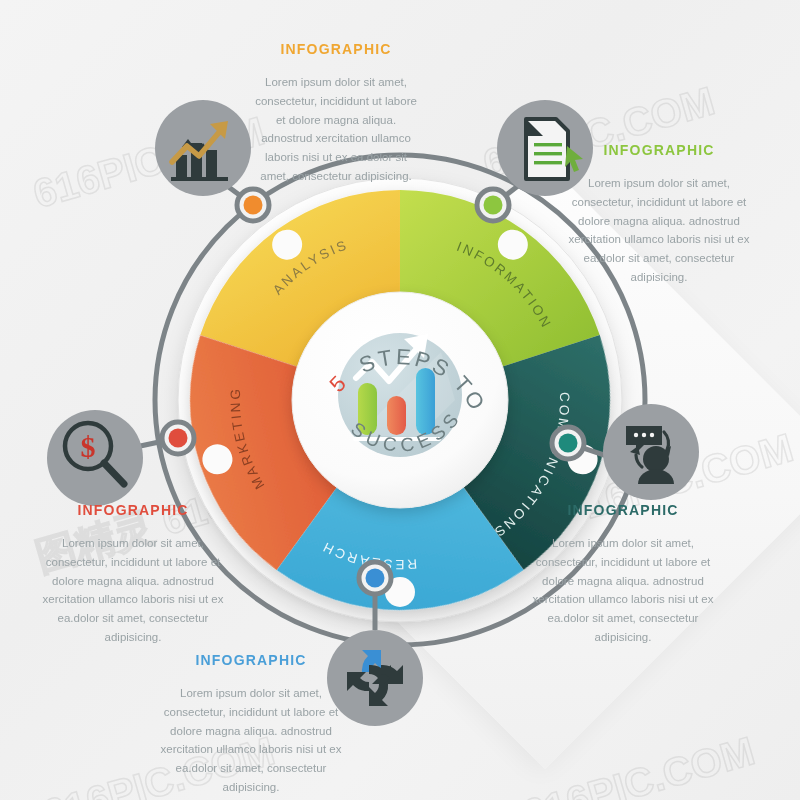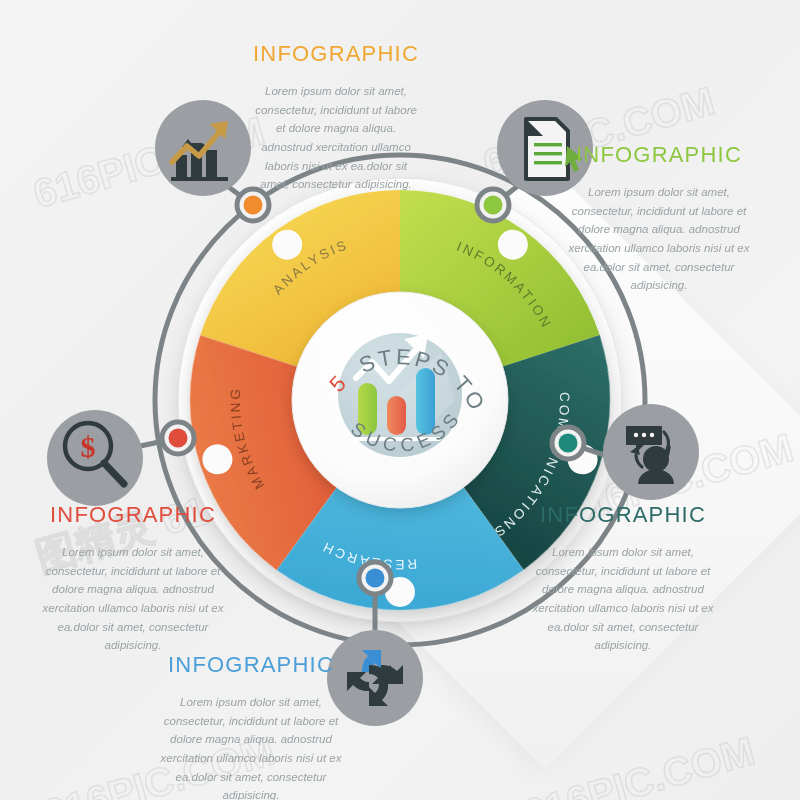--- a/index.html
+++ b/index.html
@@ -26,25 +26,25 @@
     -webkit-text-stroke:1.5px rgba(160,160,160,0.22);
     font-weight:bold;white-space:nowrap;
     transform:rotate(-16deg);pointer-events:none;
   }
 
   svg.wheel{position:absolute;left:0;top:0;width:800px;height:800px;}
 
   
   .block{position:absolute;width:300px;}
   .block .title{
-    font-size:22px;font-weight:normal;letter-spacing:1.2px;margin:0 0 7px 0;
+    font-size:14px;font-weight:bold;letter-spacing:1.2px;margin:0 0 7px 0;
     line-height:1.1;
   }
   .block .body{
-    font-size:11.5px;line-height:1.62;color:#9aa3a6;margin:16px;font-style:italic;
+    font-size:11.5px;line-height:1.62;color:#9aa3a6;margin:16px;
   }
 
   .blk-analysis{left:238px;top:42px;width:196px;text-align:center;}
   .blk-information{left:552px;top:143px;width:214px;text-align:center;}
   .blk-communications{left:516px;top:503px;width:214px;text-align:center;}
   .blk-research{left:144px;top:653px;width:214px;text-align:center;}
   .blk-marketing{left:26px;top:503px;width:214px;text-align:center;}
 </style>
 </head>
 <body>

